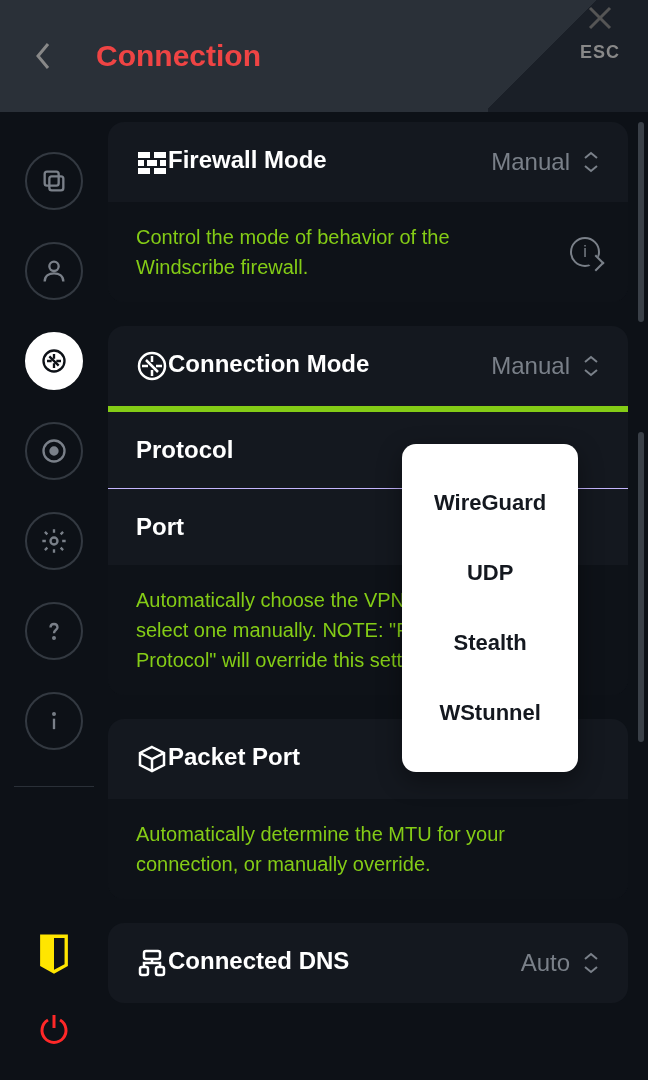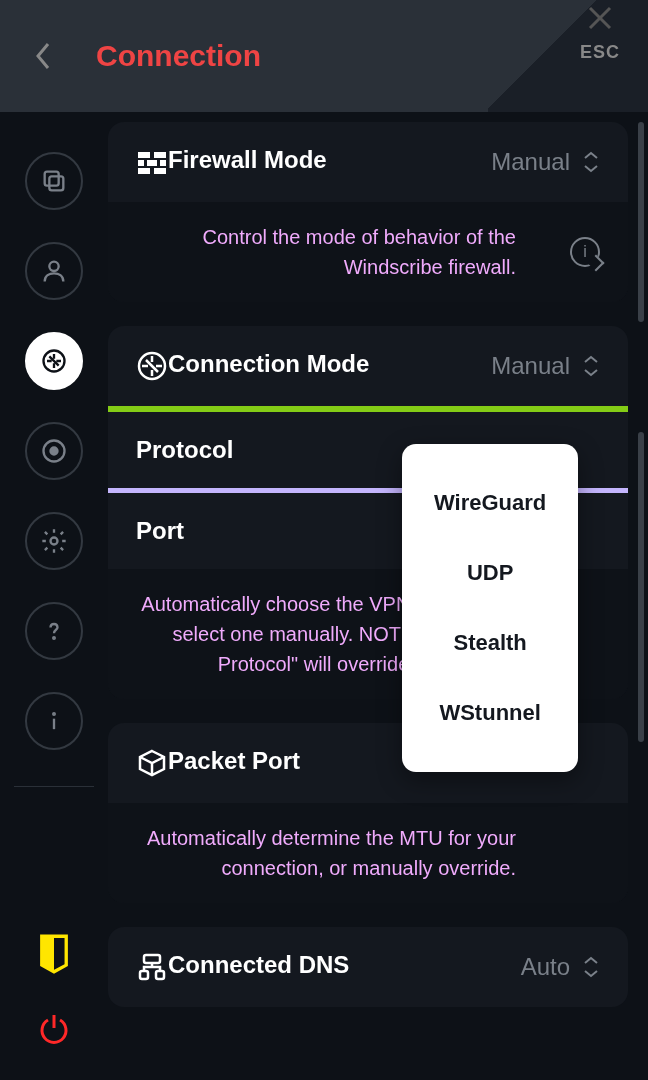--- a/index.html
+++ b/index.html
@@ -192,24 +192,23 @@
     }
     .card-body {
       background: #0e1218;
       padding: 20px 28px;
       display: flex;
       align-items: center;
       justify-content: space-between;
     }
     .card-description {
       font-size: 20px;
-      color: #f0abfc;
+      color: #84cc16;
       line-height: 1.5;
       max-width: 380px;
-      text-align: right;
     }
     .info-icon {
       width: 30px;
       height: 30px;
       border: 2px solid #7a8089;
       border-radius: 50%;
       display: flex;
       align-items: center;
       justify-content: center;
       color: #7a8089;
@@ -227,21 +226,21 @@
       border-right: 2px solid #7a8089;
       border-bottom: 2px solid #7a8089;
       transform: rotate(-45deg);
       background: #0e1218;
     }
     .card-row {
       padding: 24px 28px;
       display: flex;
       align-items: center;
       justify-content: space-between;
-      border-top: 5px solid #c4b5fd;
+      border-top: 1px solid #c4b5fd;
     }
     .card-row:first-of-type {
       border-top: none;
     }
     .card-row-label {
       font-size: 24px;
       font-weight: 800;
       color: #fff;
     }
     .dropdown {

